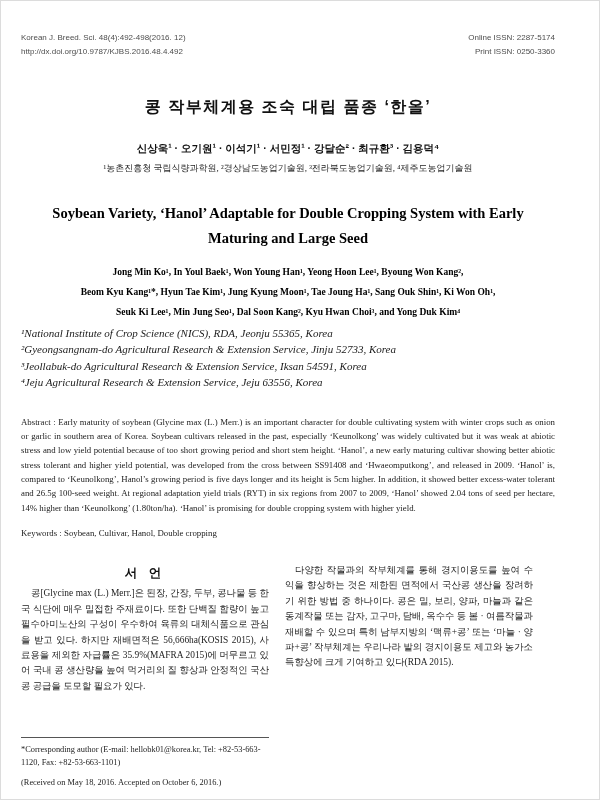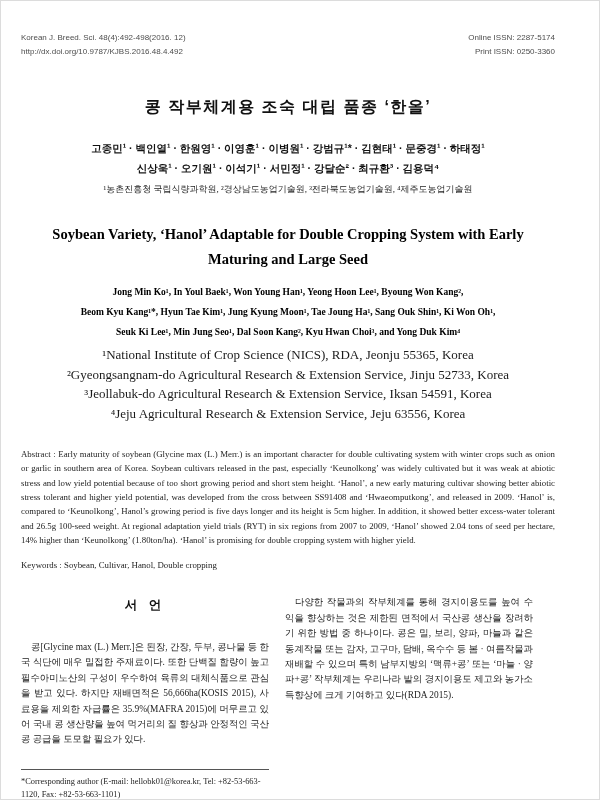--- a/index.html
+++ b/index.html
@@ -20,31 +20,31 @@
   
   .ko-title { margin-top:38px; text-align:center; font-family:"Liberation Sans", sans-serif;
     font-size:16px; font-weight:700; letter-spacing:1.5px; color:#111; }
   .ko-authors { margin-top:20px; text-align:center; font-family:"Liberation Sans", sans-serif;
     font-size:10.5px; font-weight:700; line-height:1.95; color:#111; }
   .ko-affil { margin-top:4px; text-align:center; font-size:9px; color:#222; }
   
   .en-title { margin-top:26px; text-align:center; font-weight:700; font-size:14.5px; line-height:1.7;
     padding:0 10px; color:#000; }
   .en-authors { margin-top:12px; text-align:center; font-weight:700; font-size:9.5px; line-height:2.1; color:#000; }
-  .en-affils { margin-top:2px; text-align:center; font-size:13px; line-height:1.5; color:#1a1a1a; }
+  .en-affils { margin-top:2px; font-style:italic; font-size:11px; line-height:1.5; color:#1a1a1a; }
   
   .abstract { margin-top:24px; font-size:8.8px; line-height:1.63; text-align:justify; }
   .abstract b, .keywords b { font-weight:400; }
   .keywords { margin-top:13px; font-size:8.8px; }
   
   .columns { margin-top:25px; display:flex; gap:16px; font-size:9.4px; line-height:1.64; text-align:justify; }
   .col { width:248px; }
   .col-left { display:flex; flex-direction:column; height:226px; }
   .sec-heading { text-align:center; font-family:"Liberation Sans", sans-serif; font-weight:700;
-    font-size:12.5px; letter-spacing:4px; margin-bottom:24px; color:#111; }
+    font-size:12.5px; letter-spacing:4px; margin-bottom:3px; color:#111; }
   .para { text-indent:10px; }
   .para + .para { margin-top:0; }
   .spacer { flex:1; }
   .footnote-rule { border:none; border-top:1.5px solid #555; width:100%; margin-bottom:5px; }
   .footnote { font-size:8.4px; line-height:1.55; text-align:left; }
   .footnote .received { margin-top:7px; }
 </style>
 </head>
 <body>
 
@@ -57,21 +57,20 @@
     </div>
     <div class="right">
       <div>Online ISSN: 2287-5174</div>
       <div>Print ISSN: 0250-3360</div>
     </div>
   </div>
 
   <div class="ko-title">콩 작부체계용 조숙 대립 품종 ‘한올’</div>
 
   <div class="ko-authors">
-    <div>고종민¹ · 백인열¹ · 한원영¹ · 이영훈¹ · 이병원¹ · 강범규¹* · 김현태¹ · 문중경¹ · 하태정¹</div>
     <div>신상욱¹ · 오기원¹ · 이석기¹ · 서민정¹ · 강달순² · 최규환³ · 김용덕⁴</div>
   </div>
   <div class="ko-affil">¹농촌진흥청 국립식량과학원, ²경상남도농업기술원, ³전라북도농업기술원, ⁴제주도농업기술원</div>
 
   <div class="en-title">Soybean Variety, ‘Hanol’ Adaptable for Double Cropping System with Early Maturing and Large Seed</div>
 
   <div class="en-authors">
     <div>Jong Min Ko¹, In Youl Baek¹, Won Young Han¹, Yeong Hoon Lee¹, Byoung Won Kang²,</div>
     <div>Beom Kyu Kang¹*, Hyun Tae Kim¹, Jung Kyung Moon¹, Tae Joung Ha¹, Sang Ouk Shin¹, Ki Won Oh¹,</div>
     <div>Seuk Ki Lee¹, Min Jung Seo¹, Dal Soon Kang², Kyu Hwan Choi³, and Yong Duk Kim⁴</div>

